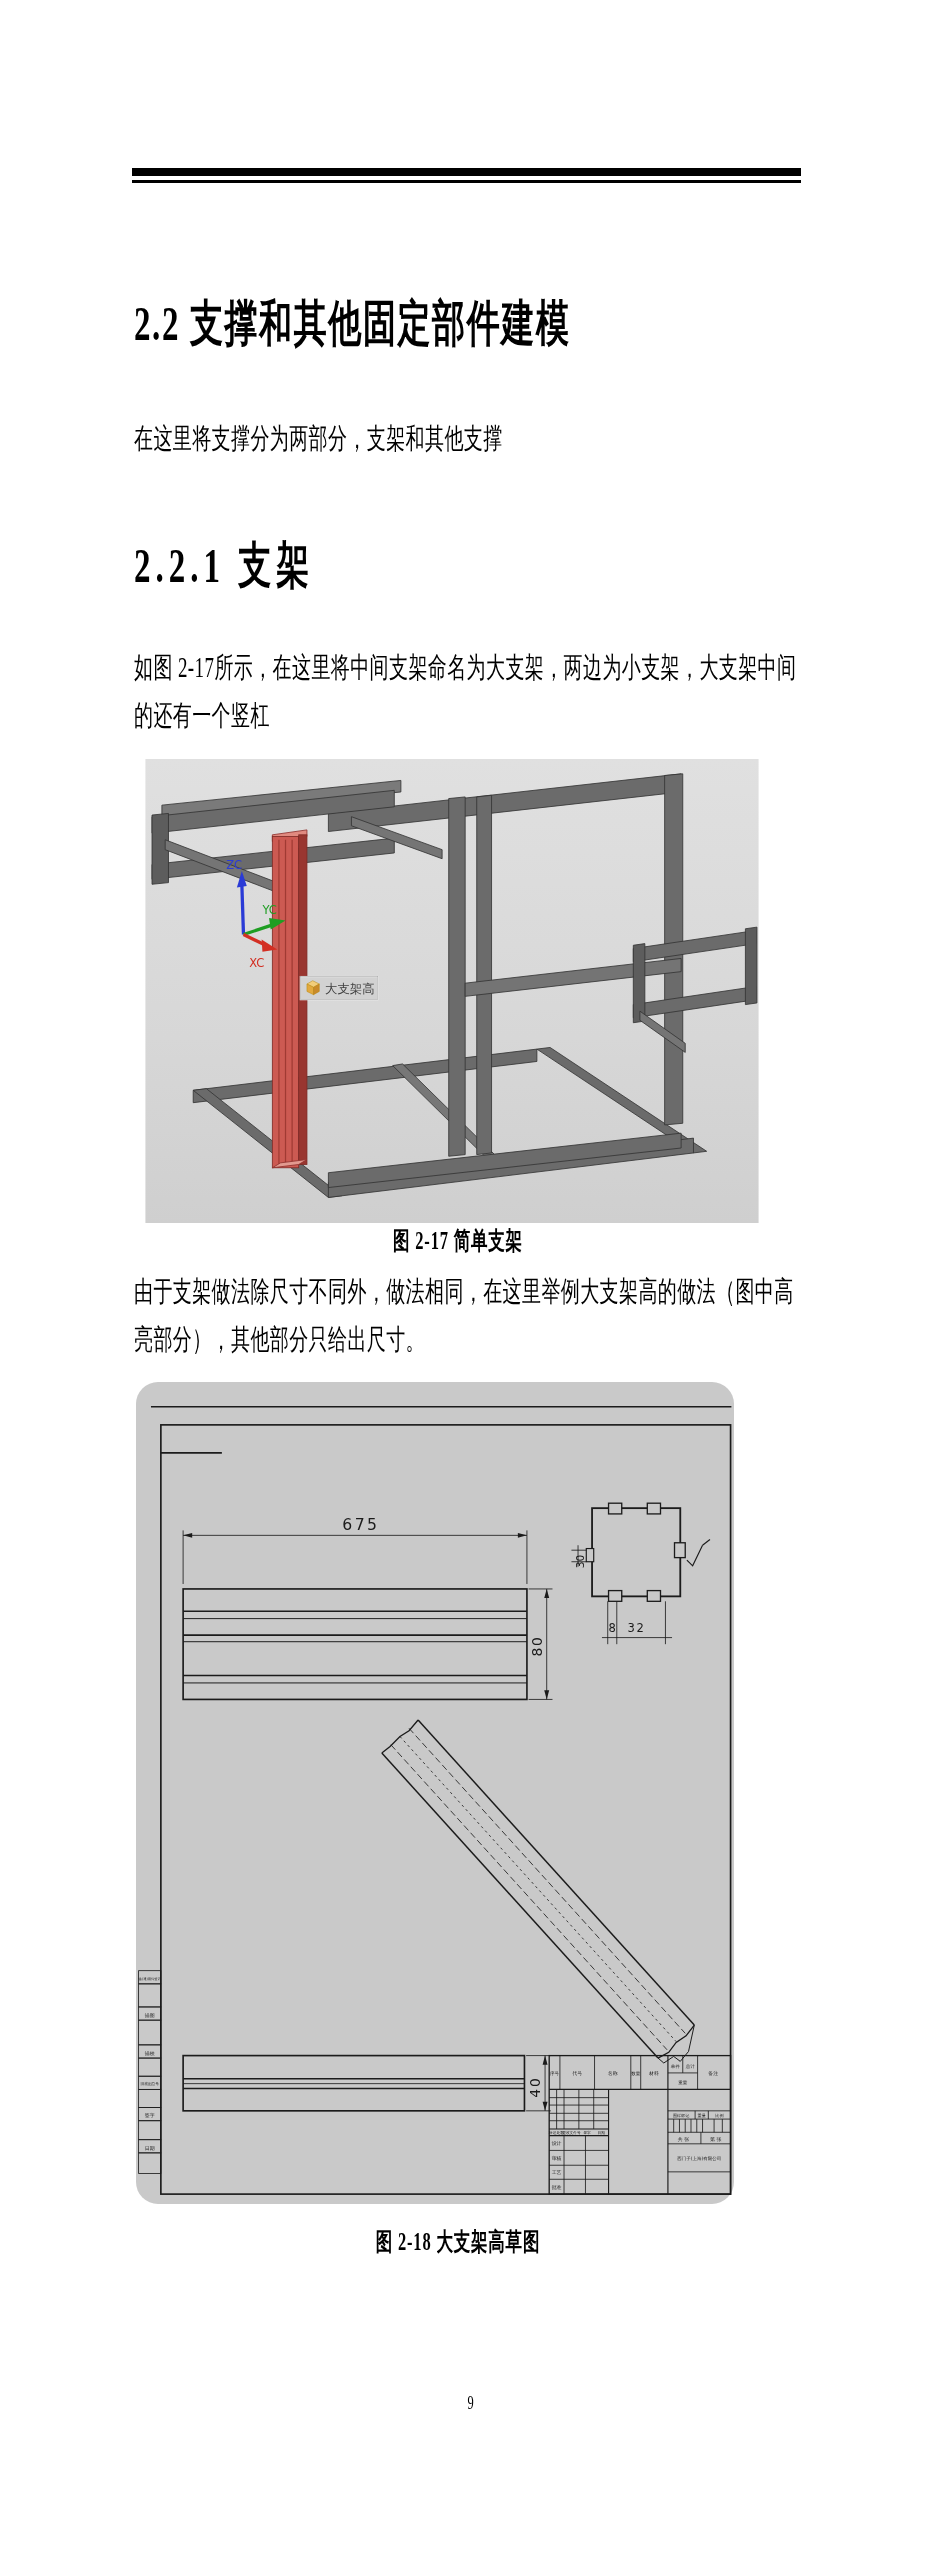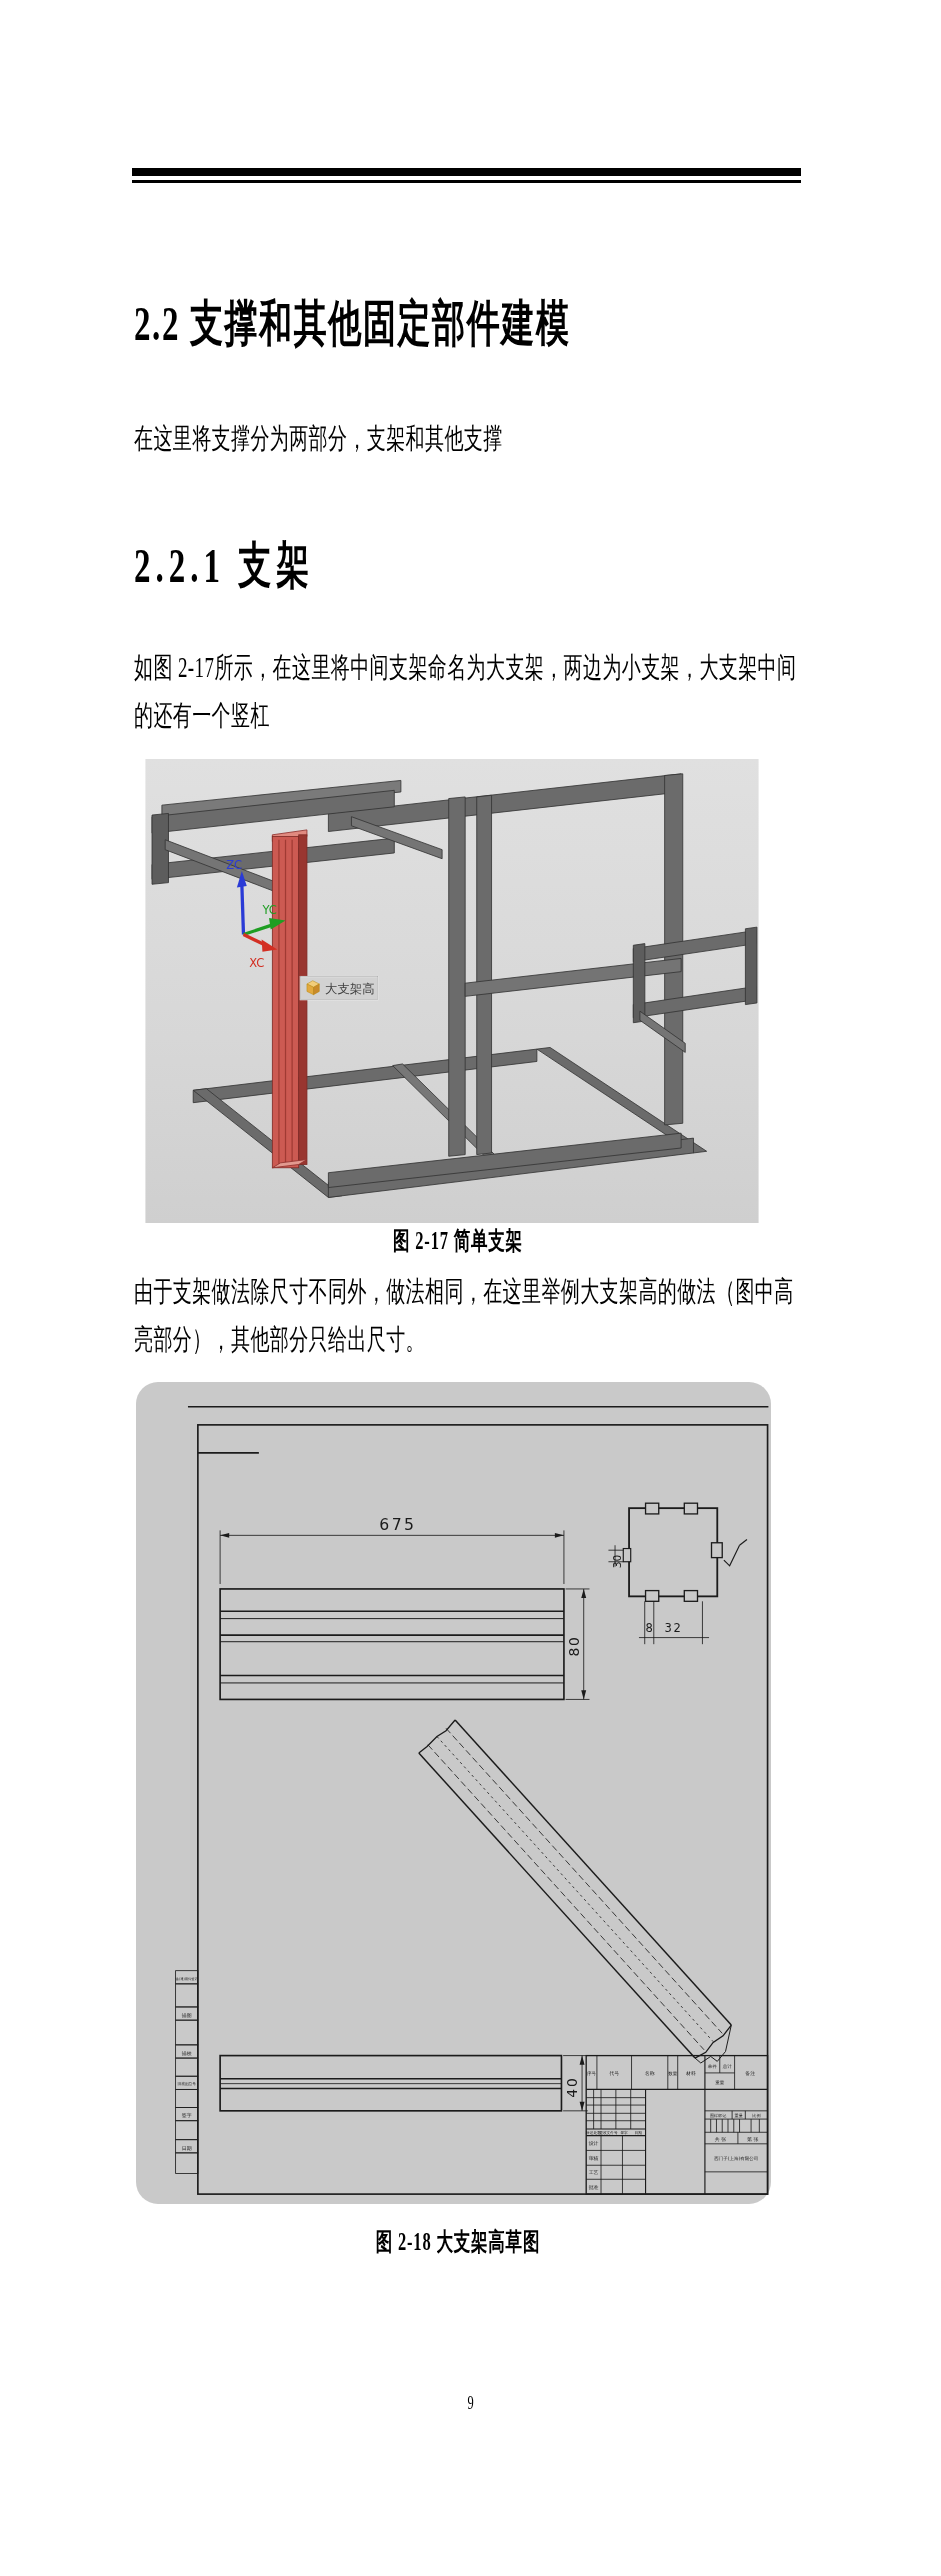--- a/index.html
+++ b/index.html
@@ -107,21 +107,21 @@
         <text x="218" y="284" font-size="15" fill="#3f3f3f">大支架高</text>
       </g>
     </svg>
   </div>
 
   <div class="abs cjk-c caption" style="left:132px;top:1229px;width:652px;">图 2-17 简单支架</div>
 
   <div class="abs cjk body-text" style="left:134px;top:1277px;">由于支架做法除尺寸不同外，做法相同，在这里举例大支架高的做法（图中高</div>
   <div class="abs cjk body-text" style="left:134px;top:1325px;">亮部分），其他部分只给出尺寸。</div>
 
-  <div class="fig" style="left:136px;top:1382px;width:598px;height:822px;background:#c9c9c9;padding-left:37px;">
+  <div class="fig" style="left:136px;top:1382px;width:598px;height:822px;background:#c9c9c9;">
     <svg width="598" height="822" viewBox="0 0 725 997">
       <g stroke="#1b1b1b" fill="none">
 
         <line x1="18" y1="30" x2="722" y2="30" stroke-width="2"></line>
         <rect x="30" y="52" width="691" height="933" stroke-width="2"></rect>
         <line x1="30" y1="86" x2="104" y2="86" stroke-width="2"></line>
 
         <g>
           <rect x="57" y="251" width="417" height="134" stroke-width="2"></rect>
           <line x1="57" y1="278" x2="474" y2="278" stroke-width="2"></line>

